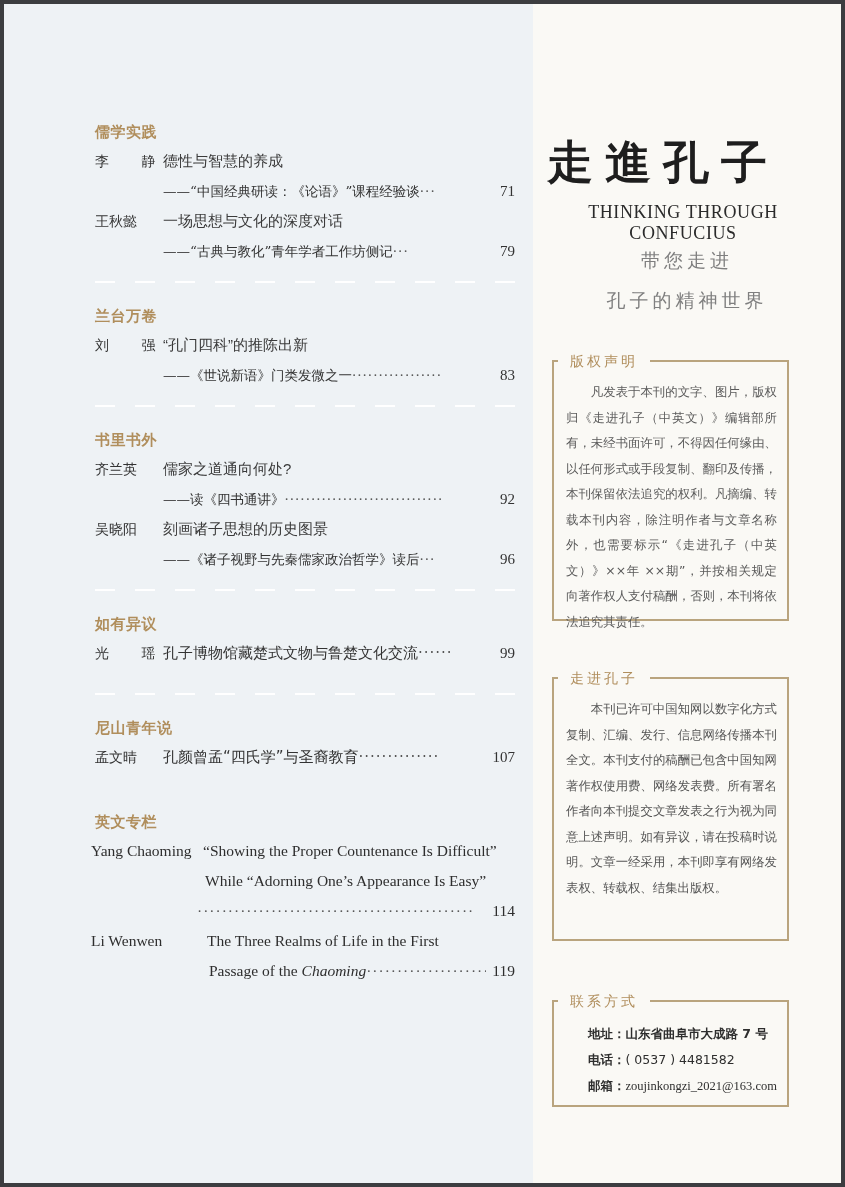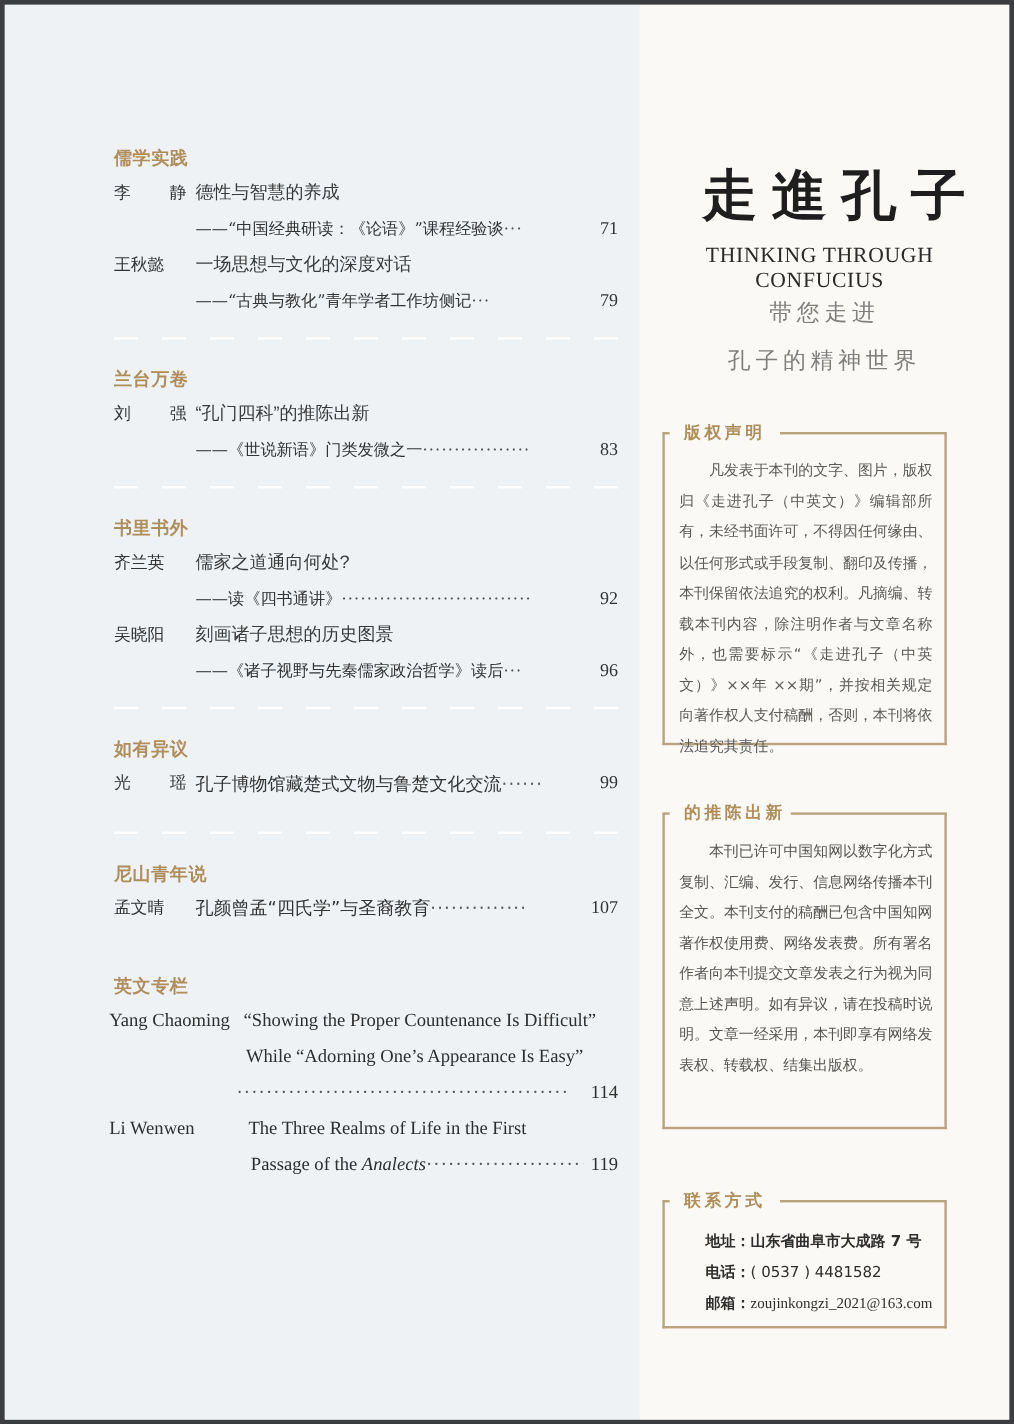--- a/index.html
+++ b/index.html
@@ -41,42 +41,42 @@
       background-size: 40px 2px; background-repeat: repeat-x; background-position: 0 9px;
     }
     .en-author { position: absolute; left: -4px; top: 0; font-family: "Liberation Serif", serif; font-size: 15.5px; }
     .en-title { position: absolute; top: 0; font-family: "Liberation Serif", serif; font-size: 15.5px; }
     .en-line { position: absolute; top: 0; right: 0; display: flex; font-family: "Liberation Serif", serif; font-size: 15.5px; }
     .en-line .dots { overflow: hidden; color: #555; letter-spacing: 1px; }
     .en-line .pg { padding-left: 6px; }
 
     
     .logo {
-      position: absolute; left: 14px; top: 128px; width: 270px; text-align: right;
+      position: absolute; left: 14px; top: 128px; width: 270px; text-align: left;
       font-family: "DejaVu Serif", serif; font-size: 46px; font-weight: bold; color: #1e1e1e;
       letter-spacing: 12px; line-height: 60px;
     }
     .logo-en {
       position: absolute; left: 12px; top: 198px; width: 276px; text-align: center;
       font-family: "Liberation Serif", serif; font-size: 18px; color: #2a2a2a; letter-spacing: 0.6px;
     }
     .slogan {
       position: absolute; left: 0; width: 308px; text-align: center;
       font-family: "DejaVu Sans", sans-serif; font-size: 19px; font-weight: normal; color: #7f7f7f; letter-spacing: 4px;
     }
     .box {
       position: absolute; left: 19px; width: 237px;
       border: 2px solid #b9a47e; border-top: none; background: transparent;
     }
     .box-top { position: absolute; top: -1px; height: 2px; background: #b9a47e; }
     .box-top.l { left: -2px; width: 6px; }
     .box-top.r { right: -2px; }
     .box-label {
       position: absolute; top: -10px; left: 12px; font-family: "DejaVu Sans", sans-serif;
-      font-size: 14px; font-weight: bold; color: #b08e5c; letter-spacing: 3px; line-height: 20px;
+      font-size: 14px; font-weight: normal; color: #b08e5c; letter-spacing: 3px; line-height: 20px;
       background: #faf9f5; padding: 0 4px;
     }
     .box-body {
       padding: 18px 10px 12px 12px; font-family: "DejaVu Sans", sans-serif;
       font-size: 12.4px; line-height: 25.5px; color: #5a5a5a; text-align: justify;
     }
     .box-body .indent { text-indent: 2em; }
     .contact { padding: 20px 10px 12px 34px; font-family: "DejaVu Sans", sans-serif; font-size: 12.5px; color: #2e2e2e; line-height: 26px; }
     .contact .label { font-weight: bold; }
     .contact .mail { font-family: "Liberation Serif", serif; font-size: 12.5px; }
@@ -189,21 +189,21 @@
           <span class="pg">114</span>
         </div>
       </div>
       <div class="row">
         <span class="en-author">Li Wenwen</span>
         <span class="en-title" style="left:112px;">The Three Realms of Life in the First</span>
       </div>
       <div class="row">
         <div class="en-line" style="left:114px;">
           <span style="white-space:pre;">Passage of the </span>
-          <span style="font-style:italic;">Analects</span>
+          <span style="font-style:italic;">Chaoming</span>
           <span class="dots" style="flex:1">······················</span>
           <span class="pg">119</span>
         </div>
       </div>
     </div>
   </div>
 
   <div class="right">
     <div class="logo">走進孔子</div>
     <div class="logo-en">THINKING THROUGH CONFUCIUS</div>
@@ -215,21 +215,21 @@
       <div class="box-top r" style="left:96px;"></div>
       <div class="box-label">版权声明</div>
       <div class="box-body">
         <p class="indent">凡发表于本刊的文字、图片，版权归《走进孔子（中英文）》编辑部所有，未经书面许可，不得因任何缘由、以任何形式或手段复制、翻印及传播，本刊保留依法追究的权利。凡摘编、转载本刊内容，除注明作者与文章名称外，也需要标示“《走进孔子（中英文）》××年 ××期”，并按相关规定向著作权人支付稿酬，否则，本刊将依法追究其责任。</p>
       </div>
     </div>
 
     <div class="box" style="top:674px;height:263px;">
       <div class="box-top l"></div>
       <div class="box-top r" style="left:96px;"></div>
-      <div class="box-label">的推陈出新</div>
+      <div class="box-label">走进孔子</div>
       <div class="box-body" style="color:#555;">
         <p class="indent">本刊已许可中国知网以数字化方式复制、汇编、发行、信息网络传播本刊全文。本刊支付的稿酬已包含中国知网著作权使用费、网络发表费。所有署名作者向本刊提交文章发表之行为视为同意上述声明。如有异议，请在投稿时说明。文章一经采用，本刊即享有网络发表权、转载权、结集出版权。</p>
       </div>
     </div>
 
     <div class="box" style="top:997px;height:106px;">
       <div class="box-top l"></div>
       <div class="box-top r" style="left:96px;"></div>
       <div class="box-label">联系方式</div>
       <div class="contact">

